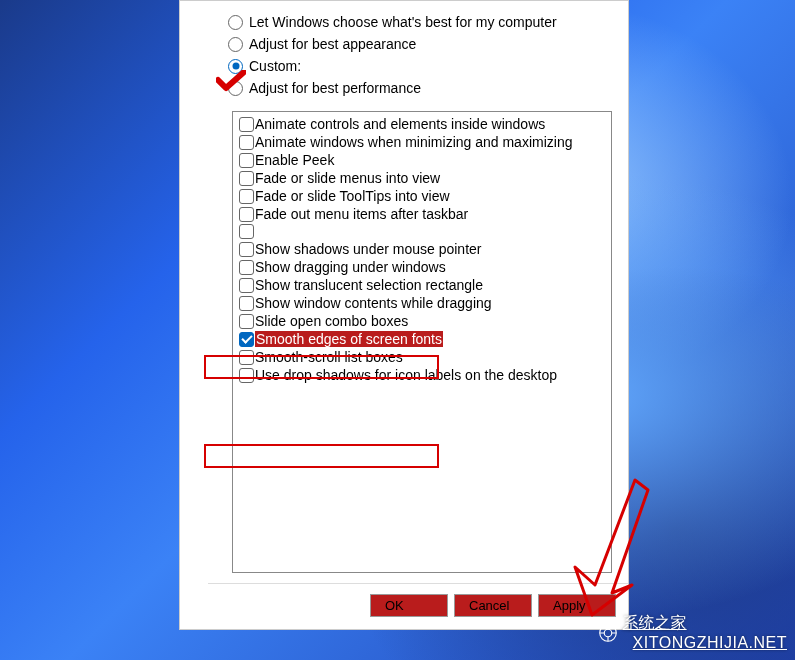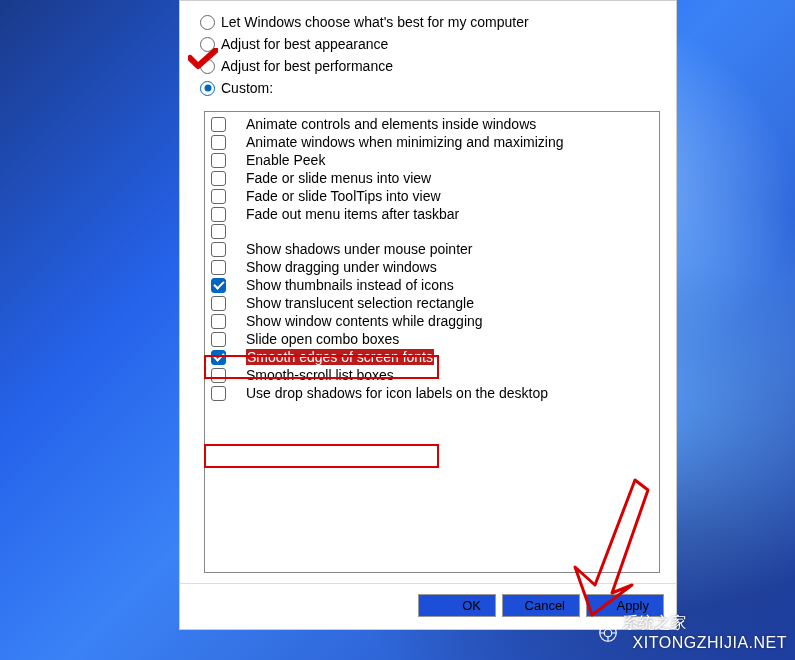--- a/index.html
+++ b/index.html
@@ -21,26 +21,27 @@
       width: 100%;
       height: 100%;
       background: radial-gradient(ellipse at 75% 60%, #60a5fa 0%, transparent 40%),
                   radial-gradient(ellipse at 85% 80%, #1e3a8a 0%, transparent 35%),
                   radial-gradient(ellipse at 70% 30%, #93c5fd 0%, transparent 30%);
     }
     .dialog {
       position: absolute;
       left: 179px;
       top: 0;
-      width: 498px;
+      width: 450px;
       height: 630px;
       background: #ffffff;
       border: 1px solid #cccccc;
       display: flex;
       flex-direction: column;
+      padding-left: 28px;
     }
     .radio-group {
       padding: 10px 20px 8px 20px;
     }
     .radio-row {
       display: flex;
       align-items: center;
       padding: 3px 0;
       gap: 6px;
       position: relative;
@@ -81,21 +82,21 @@
       margin: 4px 16px 10px 24px;
       border: 1px solid #888;
       flex: 1;
       padding: 3px 4px;
       background: #fff;
       overflow: hidden;
     }
     .check-row {
       display: flex;
       align-items: center;
-      gap: 20px;
+      gap: 1px;
       padding: 1px 2px;
     }
     .checkbox {
       width: 15px;
       height: 15px;
       border: 1.3px solid #666;
       border-radius: 3px;
       flex-shrink: 0;
       background: #fff;
       position: relative;
@@ -133,38 +134,39 @@
     .button-row {
       display: flex;
       justify-content: flex-end;
       gap: 6px;
       padding: 10px 12px 12px 12px;
       border-top: 1px solid #ddd;
     }
     .btn {
       min-width: 78px;
       padding: 3px 14px;
-      background: #1d4ed8;
+      background: #b91c1c;
       border: 1px solid #999;
       font-family: inherit;
       font-size: 13px;
       color: #000;
-      text-align: right;
+      text-align: left;
     }
     .watermark {
       position: absolute;
       bottom: 8px;
       right: 8px;
       color: #fff;
       font-size: 15px;
       font-weight: 500;
       display: flex;
       align-items: center;
       gap: 6px;
       text-shadow: 0 0 3px rgba(0,0,0,0.5);
+      text-decoration: underline;
     }
     .wm-icon {
       width: 18px;
       height: 18px;
     }
     .arrow-annot {
       position: absolute;
       z-index: 25;
       pointer-events: none;
     }
@@ -177,32 +179,32 @@
 <div class="dialog">
 
   <div class="radio-group">
     <div class="radio-row">
       <div class="radio"></div>
       <span class="radio-label">Let Windows choose what's best for my computer</span>
     </div>
     <div class="radio-row">
       <div class="radio"></div>
       <span class="radio-label">Adjust for best appearance</span>
+    </div>
+    <div class="radio-row">
+      <div class="radio selected"></div>
+      <span class="radio-label">Custom:</span>
     </div>
     <div class="radio-row">
       <svg class="red-check-annot" width="30" height="22" viewBox="0 0 30 22">
         <path d="M2 10 L10 18 L28 2" stroke="#d60000" stroke-width="6" fill="none" stroke-linecap="round" stroke-linejoin="round"></path>
       </svg>
       <div class="radio"></div>
       <span class="radio-label">Adjust for best performance</span>
     </div>
-    <div class="radio-row">
-      <div class="radio selected"></div>
-      <span class="radio-label">Custom:</span>
-    </div>
   </div>
 
   <div class="checkbox-list">
     <div class="check-row">
       <div class="checkbox"></div>
       <span class="check-label">Animate controls and elements inside windows</span>
     </div>
     <div class="check-row">
       <div class="checkbox"></div>
       <span class="check-label">Animate windows when minimizing and maximizing</span>
@@ -226,24 +228,20 @@
     <div class="check-row">
       <div class="checkbox"></div>
     </div>
     <div class="check-row">
       <div class="checkbox"></div>
       <span class="check-label">Show shadows under mouse pointer</span>
     </div>
     <div class="check-row">
       <div class="checkbox"></div>
       <span class="check-label">Show dragging under windows</span>
-    </div>
-    <div class="check-row">
-      <div class="checkbox checked"></div>
-      <span class="check-label">Show thumbnails instead of icons</span>
     </div>
     <div class="check-row">
       <div class="checkbox"></div>
       <span class="check-label">Show translucent selection rectangle</span>
     </div>
     <div class="check-row">
       <div class="checkbox"></div>
       <span class="check-label">Show window contents while dragging</span>
     </div>
     <div class="check-row">

